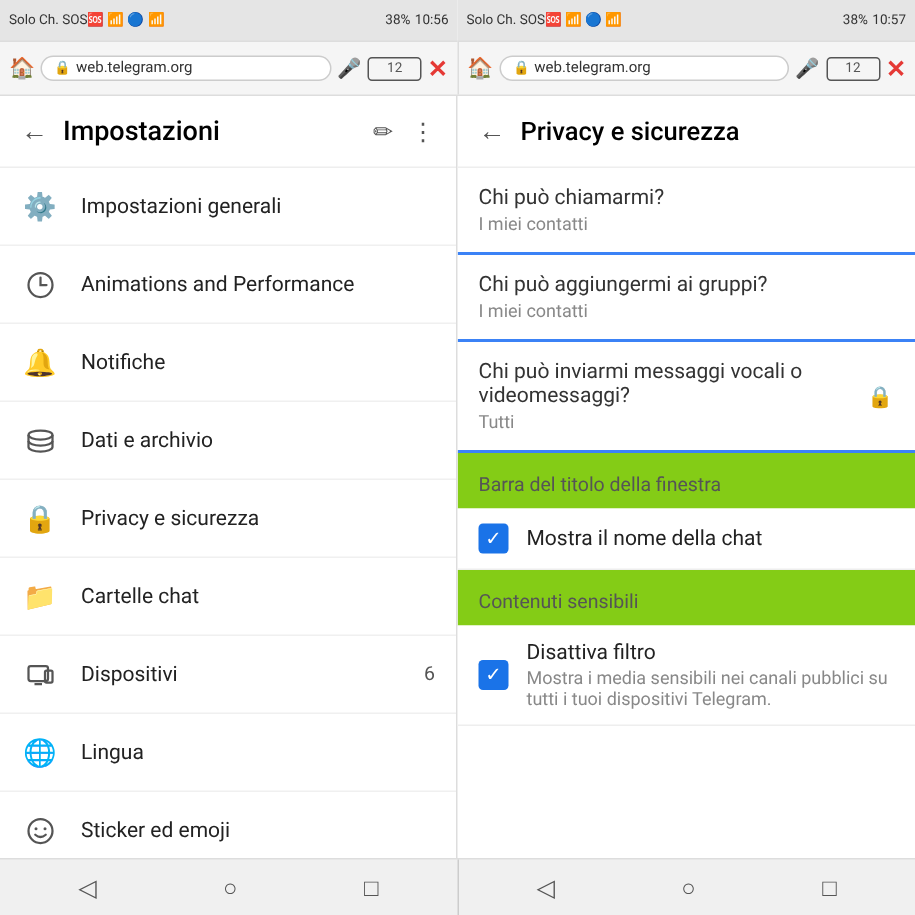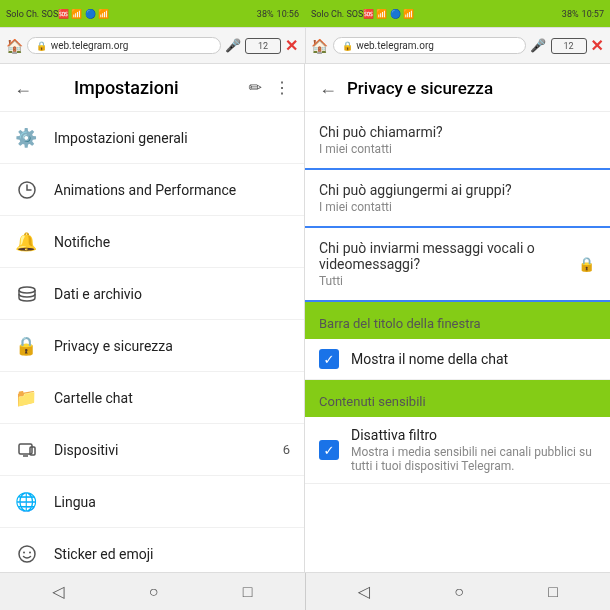--- a/index.html
+++ b/index.html
@@ -14,21 +14,21 @@
     }
 
     
     .status-bars {
       display: flex;
       width: 100%;
       height: 28px;
     }
     .status-bar {
       flex: 1;
-      background: #84cc16;
+      background: #e5e5e5;
       display: flex;
       align-items: center;
       justify-content: space-between;
       padding: 0 6px;
       font-size: 10px;
       color: #333;
       border-bottom: 1px solid #ddd;
     }
     .status-bar-left {
       font-size: 9px;
@@ -122,21 +122,20 @@
     .back-btn {
       font-size: 18px;
       color: #555;
       cursor: pointer;
     }
     .header-title {
       flex: 1;
       font-size: 18px;
       font-weight: 500;
       color: #000;
-      margin-left: 32px;
     }
     .header-actions {
       display: flex;
       gap: 12px;
       align-items: center;
     }
     .header-action-icon {
       font-size: 16px;
       color: #555;
       cursor: pointer;

